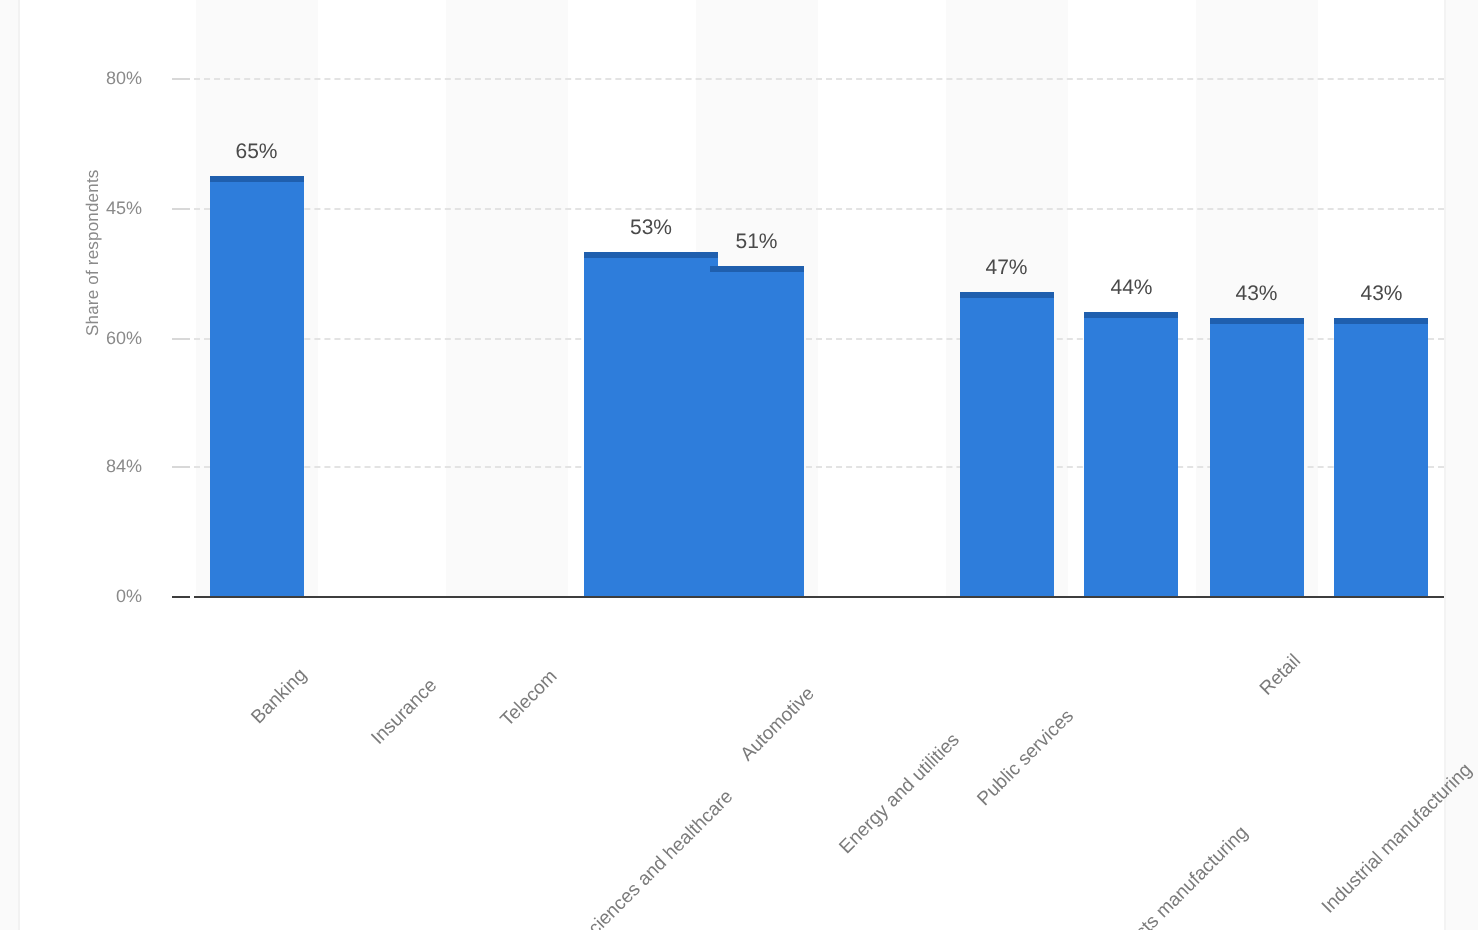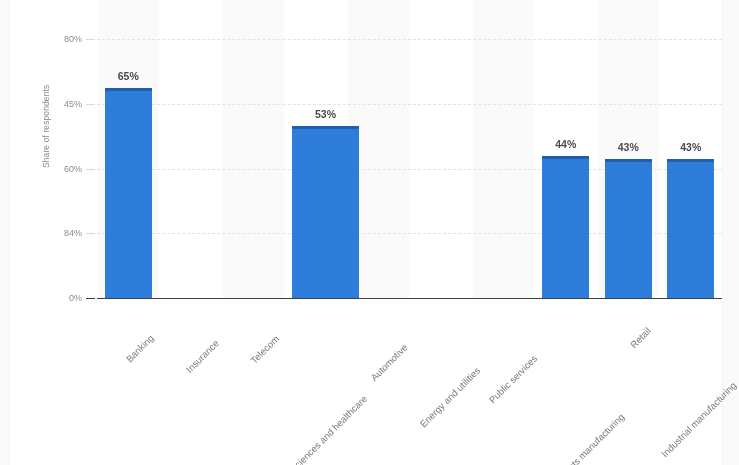--- a/index.html
+++ b/index.html
@@ -90,21 +90,21 @@
     border-top: 1px solid #d8d8d8;
     left: -11px;
   }
   .tick-stub.zero {
     border-top: 1.5px solid #3d3d3d;
   }
 
   .ytick-label {
     position: absolute;
     right: 100%;
-    margin-right: 15px;
+    margin-right: 26px;
     transform: translateY(-50%);
     font-size: 9px;
     color: #8a8a8a;
     white-space: nowrap;
   }
 
   .yaxis-title {
     position: absolute;
     left: 41px;
     top: 168px;
@@ -133,21 +133,21 @@
     left: 0; right: 0; bottom: 0;
     background: #2e7ddb;
     border-top: 3px solid #1f5fae;
     box-sizing: border-box;
   }
   .bar-value {
     position: absolute;
     left: 50%;
     transform: translateX(-50%);
     font-size: 10.5px;
-    font-weight: bold;
+    font-weight: normal;
     color: #4a4a4a;
     white-space: nowrap;
   }
 
   
   .xlabels {
     position: absolute;
     left: 97px;
     top: 302px;
     width: 625px;
@@ -202,20 +202,28 @@
     <div class="axis-baseline"></div>
     <div class="bars" id="bars-layer">
         <div class="bar-slot" style="left: 7.75px; width: 47px;">
           <div class="bar" title="Banking: 65%" style="height: 210.438px; background: rgb(46, 125, 219); border-top-color: rgb(31, 95, 174);"></div>
           <div class="bar-value" style="bottom: 216.438px;">65%</div>
         </div>
         <div class="bar-slot" style="left: 195px; width: 67px;">
           <div class="bar" title="Life sciences and healthcare: 53%" style="height: 171.588px; background: rgb(46, 125, 219); border-top-color: rgb(31, 95, 174);"></div>
           <div class="bar-value" style="bottom: 177.588px;">53%</div>
         </div>
+        <div class="bar-slot" style="left: 257.75px; width: 47px;">
+          <div class="bar" title="Automotive: 51%" style="height: 165.112px; background: rgb(46, 125, 219); border-top-color: rgb(31, 95, 174);"></div>
+          <div class="bar-value" style="bottom: 171.112px;">51%</div>
+        </div>
+        <div class="bar-slot" style="left: 382.75px; width: 47px;">
+          <div class="bar" title="Public services: 47%" style="height: 152.162px; background: rgb(46, 125, 219); border-top-color: rgb(31, 95, 174);"></div>
+          <div class="bar-value" style="bottom: 158.162px;">47%</div>
+        </div>
         <div class="bar-slot" style="left: 445.25px; width: 47px;">
           <div class="bar" title="Consumer products manufacturing: 44%" style="height: 142.45px; background: rgb(46, 125, 219); border-top-color: rgb(31, 95, 174);"></div>
           <div class="bar-value" style="bottom: 148.45px;">44%</div>
         </div>
         <div class="bar-slot" style="left: 507.75px; width: 47px;">
           <div class="bar" title="Retail: 43%" style="height: 139.213px; background: rgb(46, 125, 219); border-top-color: rgb(31, 95, 174);"></div>
           <div class="bar-value" style="bottom: 145.213px;">43%</div>
         </div>
         <div class="bar-slot" style="left: 570.25px; width: 47px;">
           <div class="bar" title="Industrial manufacturing: 43%" style="height: 139.213px; background: rgb(46, 125, 219); border-top-color: rgb(31, 95, 174);"></div>

